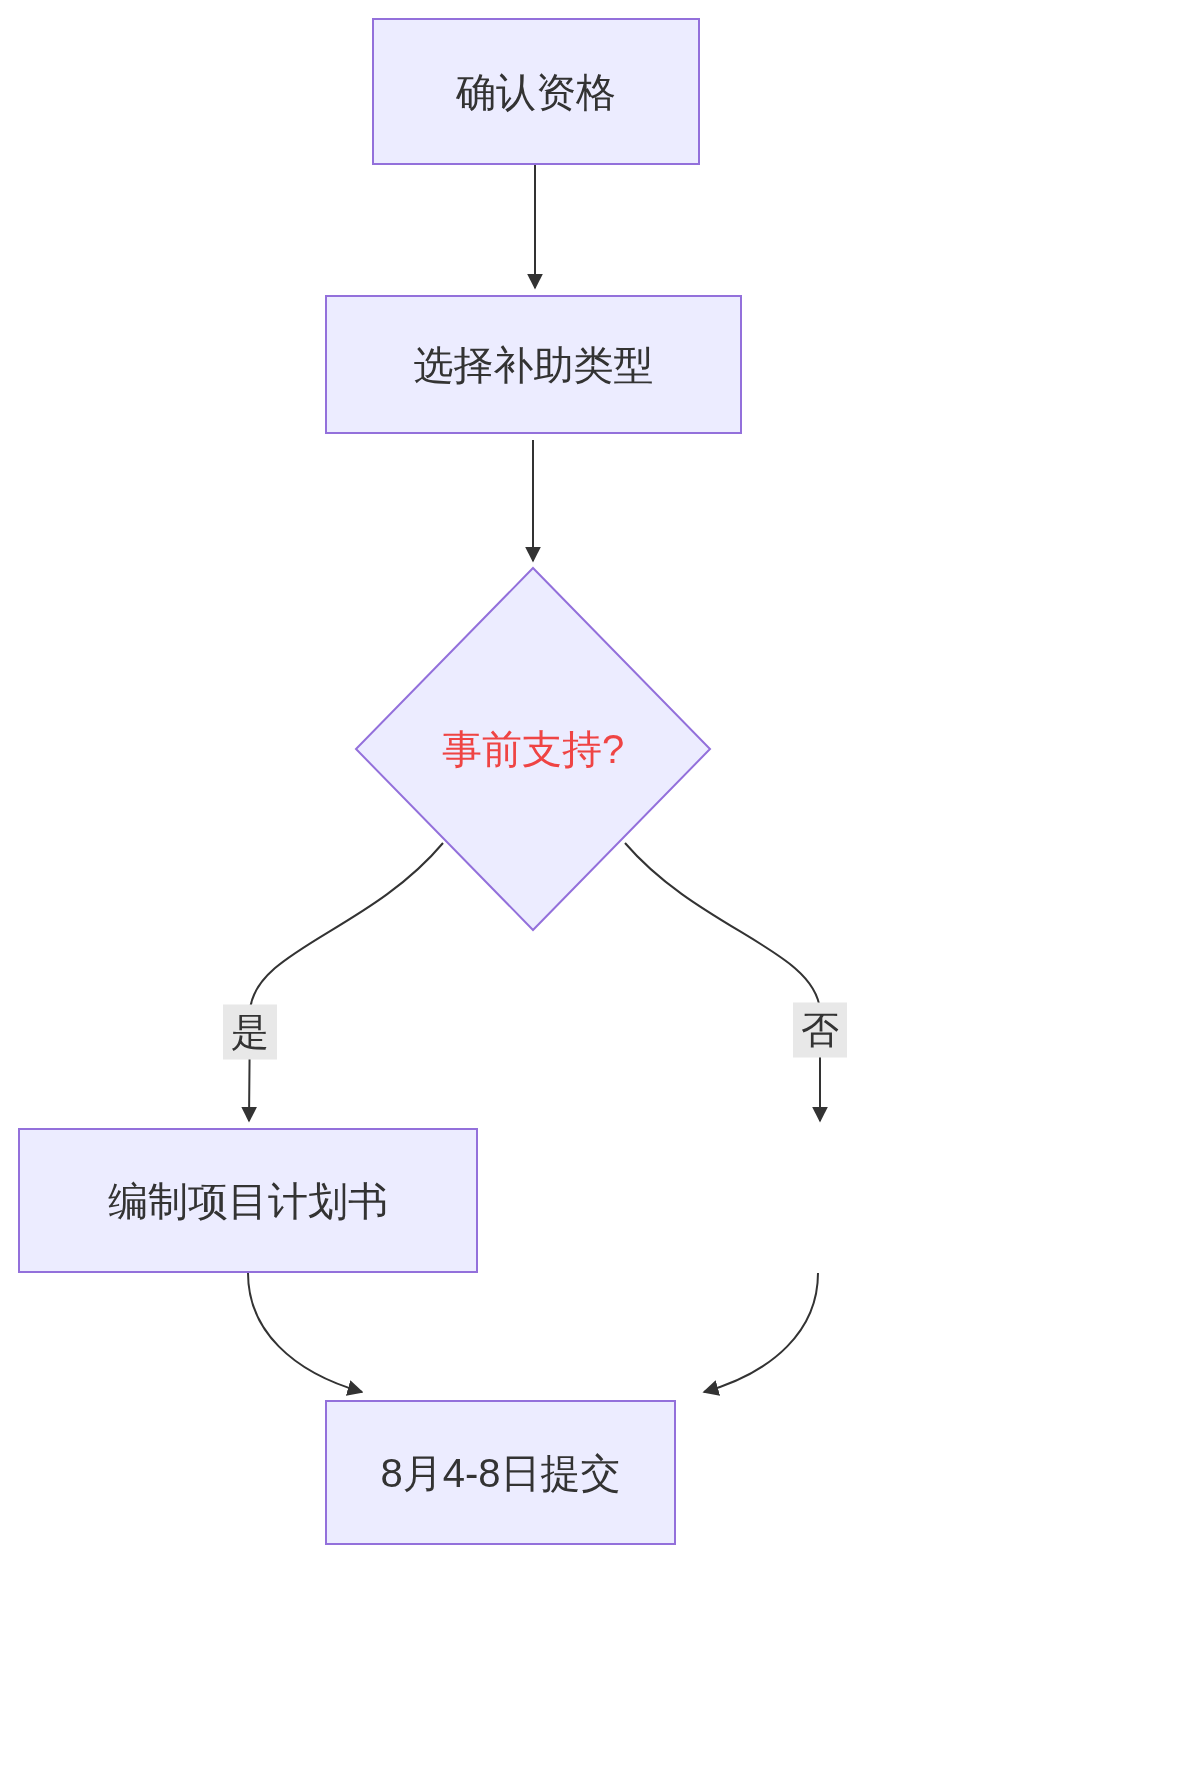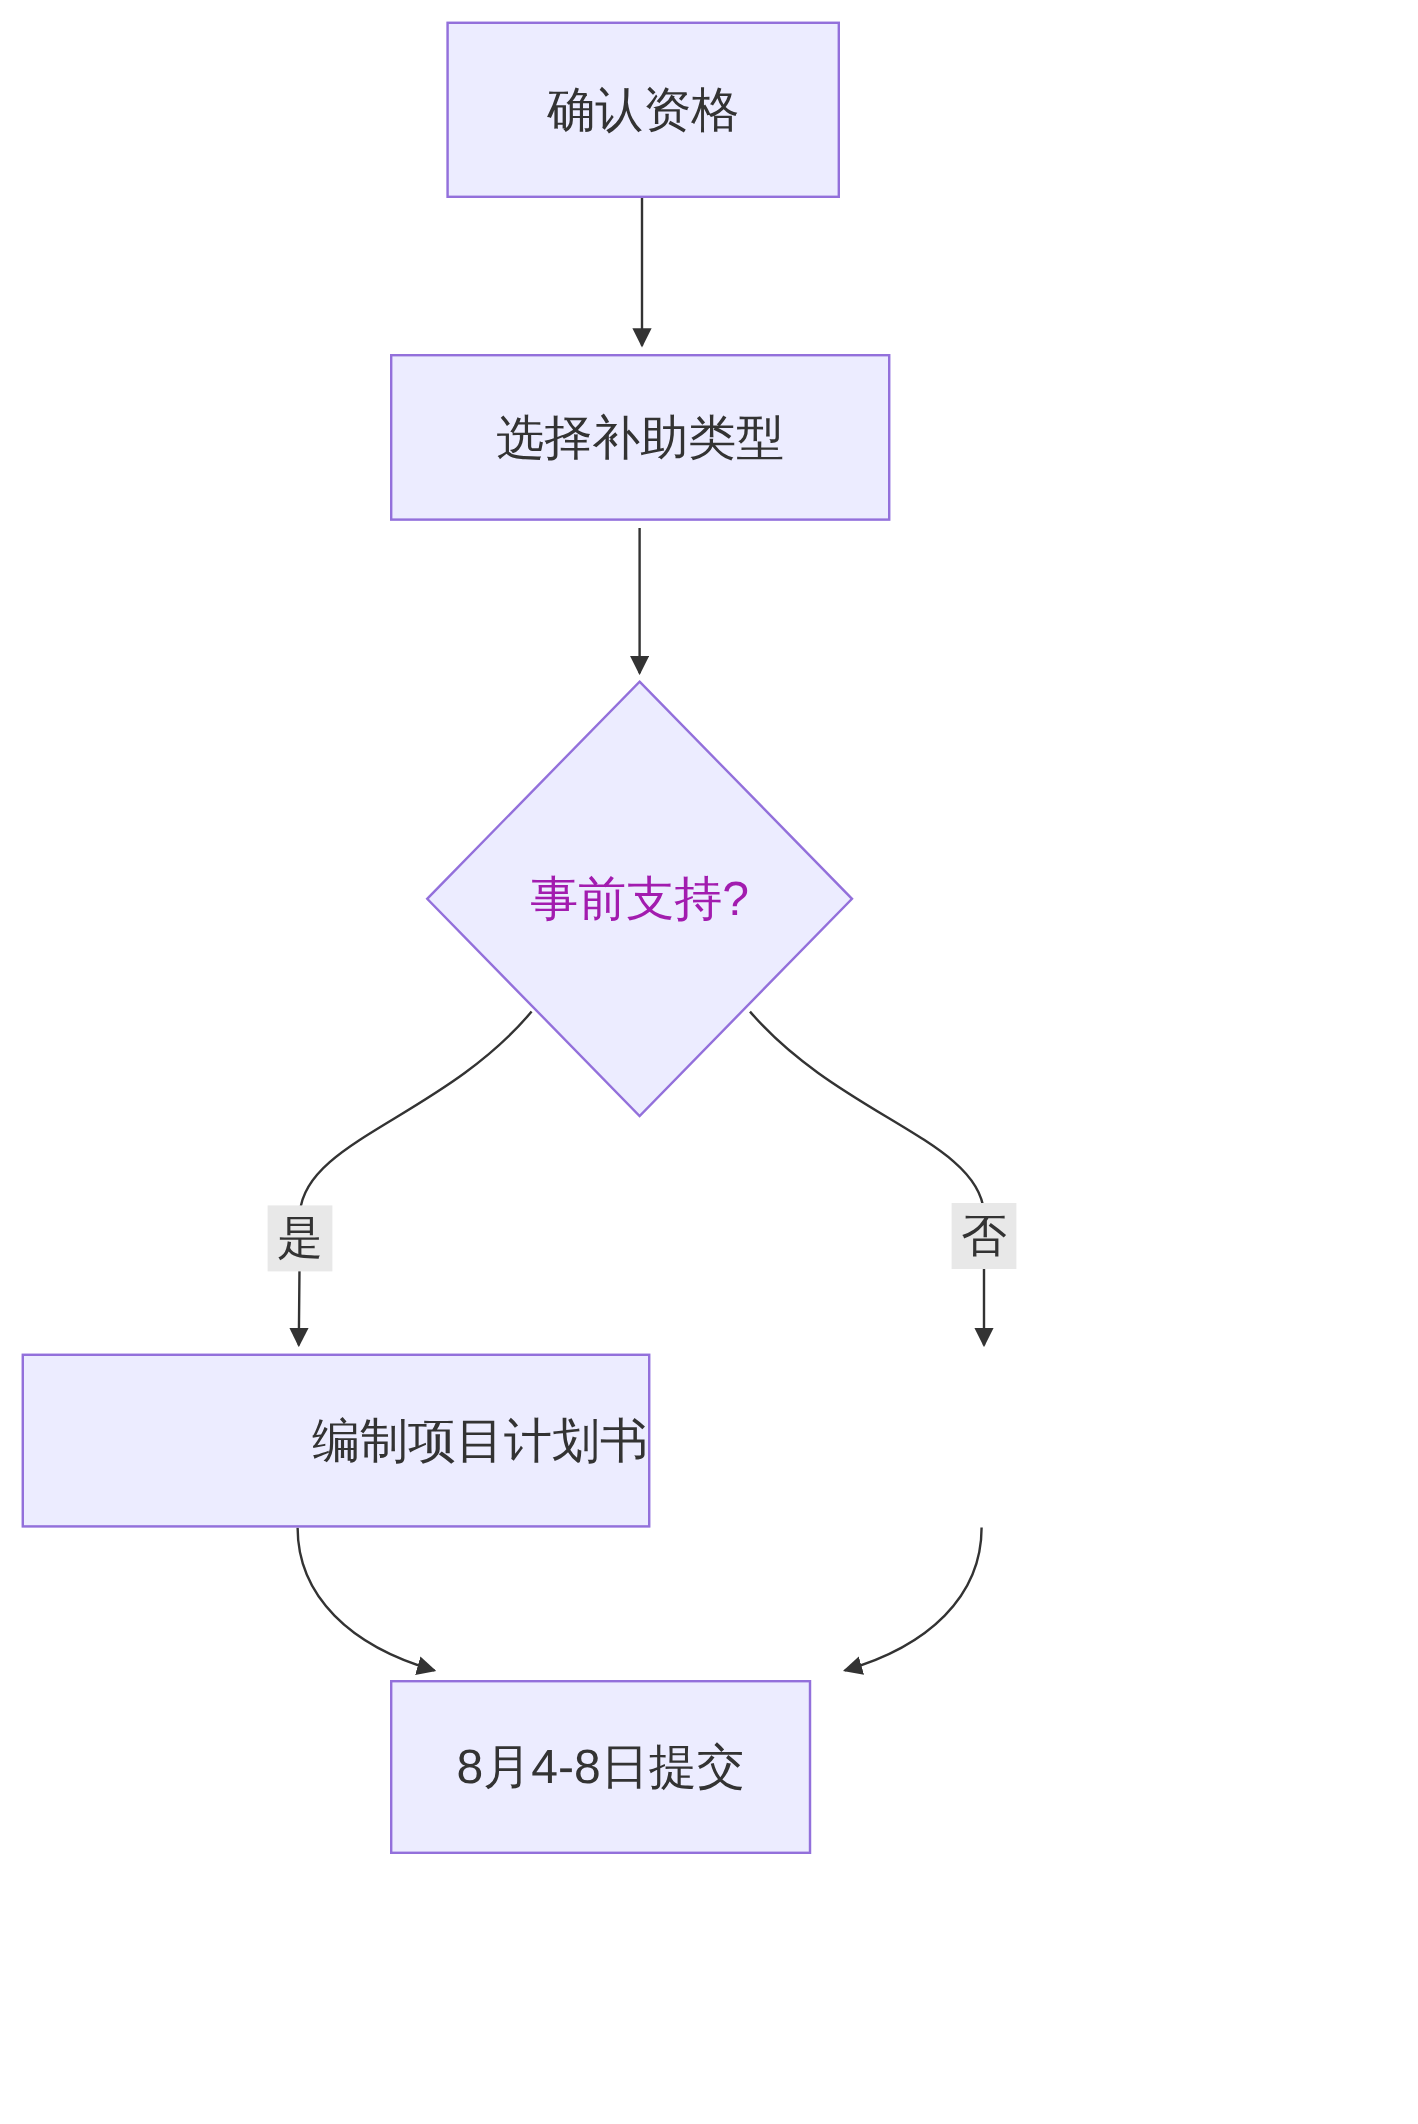--- a/index.html
+++ b/index.html
@@ -32,21 +32,21 @@
     border: 2px solid #9370DB;
     box-sizing: border-box;
     color: #333333;
     font-size: 40px;
     text-align: center;
     line-height: 1.2;
   }
   .decision-text {
     position: absolute;
     transform: translate(-50%, -50%);
-    color: #a21caf;
+    color: #ef4444;
     font-size: 40px;
     white-space: nowrap;
   }
   .edge-label {
     position: absolute;
     transform: translate(-50%, -50%);
     background: #e8e8e8;
     color: #333333;
     font-size: 38px;
     padding: 2px 8px;
@@ -93,21 +93,21 @@
   </div>
 
   <div class="edge-label" style="left:250px; top:1032px;">
     <span>是</span>
   </div>
 
   <div class="edge-label" style="left:820px; top:1030px;">
     <span>否</span>
   </div>
 
-  <div class="node" style="left:18px; top:1128px; width:524px; height:145px;justify-content:flex-end;">
+  <div class="node" style="left:18px; top:1128px; width:460px; height:145px;">
     <span>编制项目计划书</span>
   </div>
 
 
   <div class="node" style="left:325px; top:1400px; width:351px; height:145px;">
     <span>8月4-8日提交</span>
   </div>
 
 </div>
 

